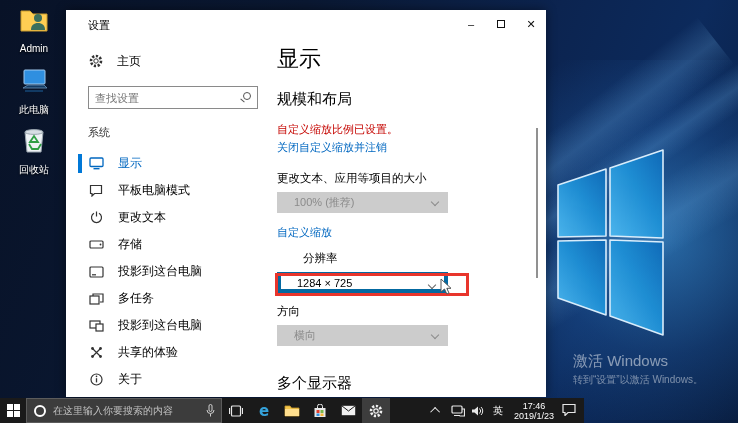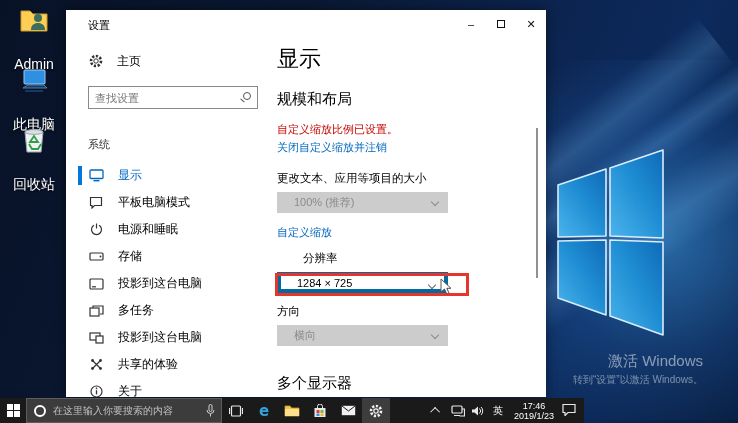--- a/index.html
+++ b/index.html
@@ -12,46 +12,46 @@
   .glow { position:absolute; left:420px; top:60px; width:420px; height:360px;
     background:radial-gradient(circle at 58% 50%, rgba(64,160,232,.55) 0%, rgba(40,110,190,.28) 38%, rgba(10,40,90,0) 68%); }
   .ray { position:absolute; background:linear-gradient(90deg, rgba(120,190,245,0) 0%, rgba(120,190,245,.22) 50%, rgba(120,190,245,0) 100%); }
   .ray1 { left:520px; top:-40px; width:60px; height:420px; transform:rotate(52deg); }
   .ray2 { left:600px; top:-60px; width:40px; height:460px; transform:rotate(55deg); }
   .ray3 { left:660px; top:-40px; width:70px; height:480px; transform:rotate(58deg); }
   .logo-svg { position:absolute; left:540px; top:130px; }
 
   
   .dicon { position:absolute; width:64px; text-align:center; }
-  .dicon .dlabel { margin-top:18px; color:#fff; font-size:14px; text-shadow:0 1px 2px #000; }
+  .dicon .dlabel { margin-top:5px; color:#fff; font-size:10px; text-shadow:0 1px 2px #000; }
 
   
   .watermark { position:absolute; left:573px; top:352px; color:rgba(255,255,255,.5); }
-  .watermark .w1 { font-size:15px;text-align:right; }
+  .watermark .w1 { font-size:15px; }
   .watermark .w2 { font-size:10px; margin-top:2px; color:rgba(255,255,255,.45); }
 
   
   .win { position:absolute; left:66px; top:10px; width:480px; height:387px;
     background:#fff; box-shadow:0 0 10px rgba(0,0,0,.45); color:#000; }
   .titlebar { position:relative; height:28px; }
   .title { position:absolute; left:22px; top:8px; font-size:11px; color:#000; }
   .caps { position:absolute; right:0; top:0; height:28px; display:flex; }
   .cap { width:30px; height:28px; display:flex; align-items:center; justify-content:center;
     font-size:11px; color:#111; cursor:default; }
   .maxbox { width:8px; height:8px; border:1px solid #111; display:inline-block; }
 
   .sidebar { position:absolute; left:0; top:28px; width:211px; bottom:0; background:#fff; }
   .homerow { display:flex; align-items:center; gap:13px; padding-left:22px; margin-top:12px; height:22px; font-size:12px; }
   .searchbox { position:relative; margin:14px 0 0 22px; width:170px; height:23px; border:1px solid #8a8a8a; background:#fff; }
   .searchbox input { position:absolute; left:6px; top:0; width:140px; height:21px; border:none; outline:none; font-size:11px;
     font-family:"Liberation Sans","DejaVu Sans",sans-serif; color:#333; background:transparent; }
   .searchbox input::placeholder { color:#767676; }
   .mag { position:absolute; right:6px; top:5px; width:8px; height:8px; border:1px solid #555; border-radius:50%; }
   .mag::after { content:""; position:absolute; left:-4px; top:7px; width:5px; height:1px; background:#555; transform:rotate(40deg); }
-  .sect { margin:28px 0 0 22px; font-size:11px; color:#333; }
+  .sect { margin:16px 0 0 22px; font-size:11px; color:#333; }
   .navlist { margin-top:10px; }
   .navitem { position:relative; display:flex; align-items:center; gap:14px; height:27px; padding-left:22px; font-size:12px; color:#000; cursor:default; }
   .navitem.sel { color:#0067c0; }
   .navitem.sel .bar { position:absolute; left:12px; top:4px; width:4px; height:19px; background:#0078d7; }
   .nico { width:16px; height:16px; display:flex; align-items:center; justify-content:center; flex:none; }
 
   .main { position:absolute; left:211px; top:28px; width:269px; bottom:0; }
   .h1 { font-size:22px; font-weight:400; margin-top:6px; }
   .h2 { font-size:15px; font-weight:400; margin-top:16px; }
   .warn { font-size:11px; color:#c50500; margin-top:13px; }
@@ -201,21 +201,21 @@
           </span>
           <span>平板电脑模式</span>
         </div>
         <div class="navitem">
           <span class="nico">
             <svg width="13" height="13" viewBox="0 0 13 13">
                 <path d="M4 2.2 a5 5 0 1 0 5 0" fill="none" stroke="#333" stroke-width="1.2"></path>
                 <line x1="6.5" y1="0.5" x2="6.5" y2="5.5" stroke="#333" stroke-width="1.2"></line>
               </svg>
           </span>
-          <span>电源和睡眠</span>
+          <span>更改文本</span>
         </div>
         <div class="navitem">
           <span class="nico">
             <svg width="15" height="9" viewBox="0 0 15 9">
                 <rect x="1" y="1" width="13" height="7" rx="1" fill="none" stroke="#333" stroke-width="1.2"></rect>
                 <circle cx="11.5" cy="4.5" r="0.9" fill="#333"></circle>
               </svg>
           </span>
           <span>存储</span>
         </div>

